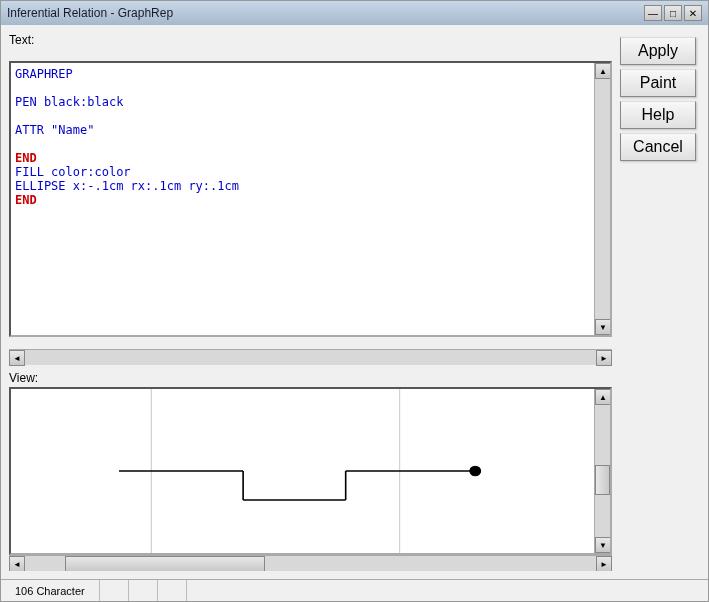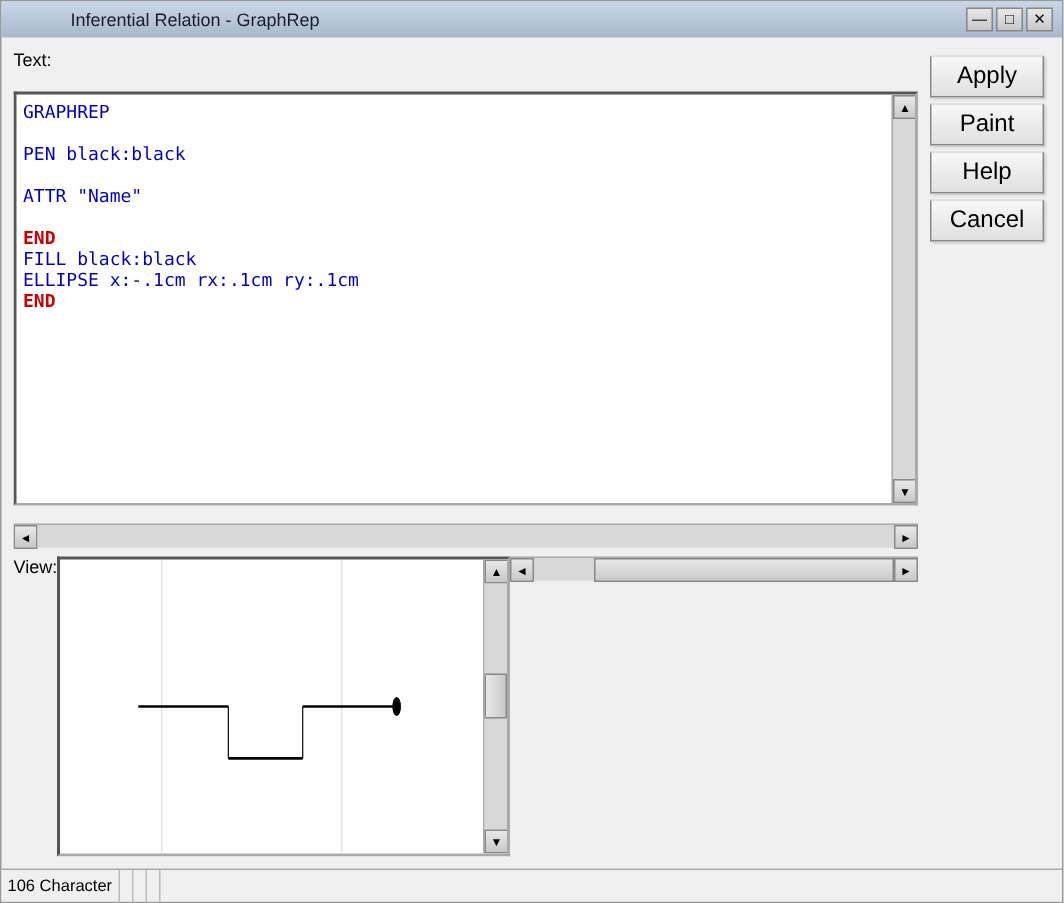--- a/index.html
+++ b/index.html
@@ -25,21 +25,20 @@
       display: flex;
       align-items: center;
       justify-content: space-between;
       padding: 0 6px;
       flex-shrink: 0;
     }
     .title-bar-text {
       font-size: 12px;
       color: #1a1a2e;
       font-weight: normal;
-      margin-left: 40px;
     }
     .title-bar-buttons {
       display: flex;
       gap: 2px;
     }
     .title-btn {
       width: 18px;
       height: 16px;
       background: linear-gradient(to bottom, #e8e8e8, #c8c8c8);
       border: 1px solid #888;
@@ -133,24 +132,23 @@
       font-size: 8px;
       cursor: pointer;
       flex-shrink: 0;
     }
     .scroll-track-h {
       flex: 1;
       background: #d8d8d8;
     }
     .view-section {
       display: flex;
-      flex-direction: row;
+      flex-direction: column;
       height: 200px;
       flex-shrink: 0;
-      text-align: right;
     }
     .view-canvas-wrap {
       flex: 1;
       border: 2px inset #aaa;
       background: #fff;
       display: flex;
       overflow: hidden;
     }
     .view-canvas {
       flex: 1;
@@ -215,21 +213,21 @@
     .status-bar {
       height: 22px;
       background: #f0f0f0;
       border-top: 1px solid #aaa;
       display: flex;
       align-items: center;
       flex-shrink: 0;
     }
     .status-panel {
       height: 100%;
-      padding: 0 4px;
+      padding: 0 14px;
       display: flex;
       align-items: center;
       border-right: 1px solid #bbb;
       font-size: 11px;
     }
     .line-red { color: #cc0000; font-weight: bold; }
     .line-blue { color: #0000cc; }
   </style>
 </head>
 <body>
@@ -251,21 +249,21 @@
       <div class="text-section">
         <div class="section-label">Text:</div>
         <div class="text-editor">
           <div class="text-content"><span class="line-blue">GRAPHREP</span>
 
 <span class="line-blue">PEN black:black</span>
 
 <span class="line-blue">ATTR "Name"</span>
 
 <span class="line-red">END</span>
-<span class="line-blue">FILL black:black</span>
+<span class="line-blue">FILL color:color</span>
 <span class="line-blue">ELLIPSE x:-.1cm rx:.1cm ry:.1cm</span>
 <span class="line-red">END</span>
 </div>
           <div class="text-scrollbar-v">
             <div class="scroll-btn">▲</div>
             <div class="scroll-track"></div>
             <div class="scroll-btn">▼</div>
           </div>
         </div>
         <div class="text-scrollbar-h">

